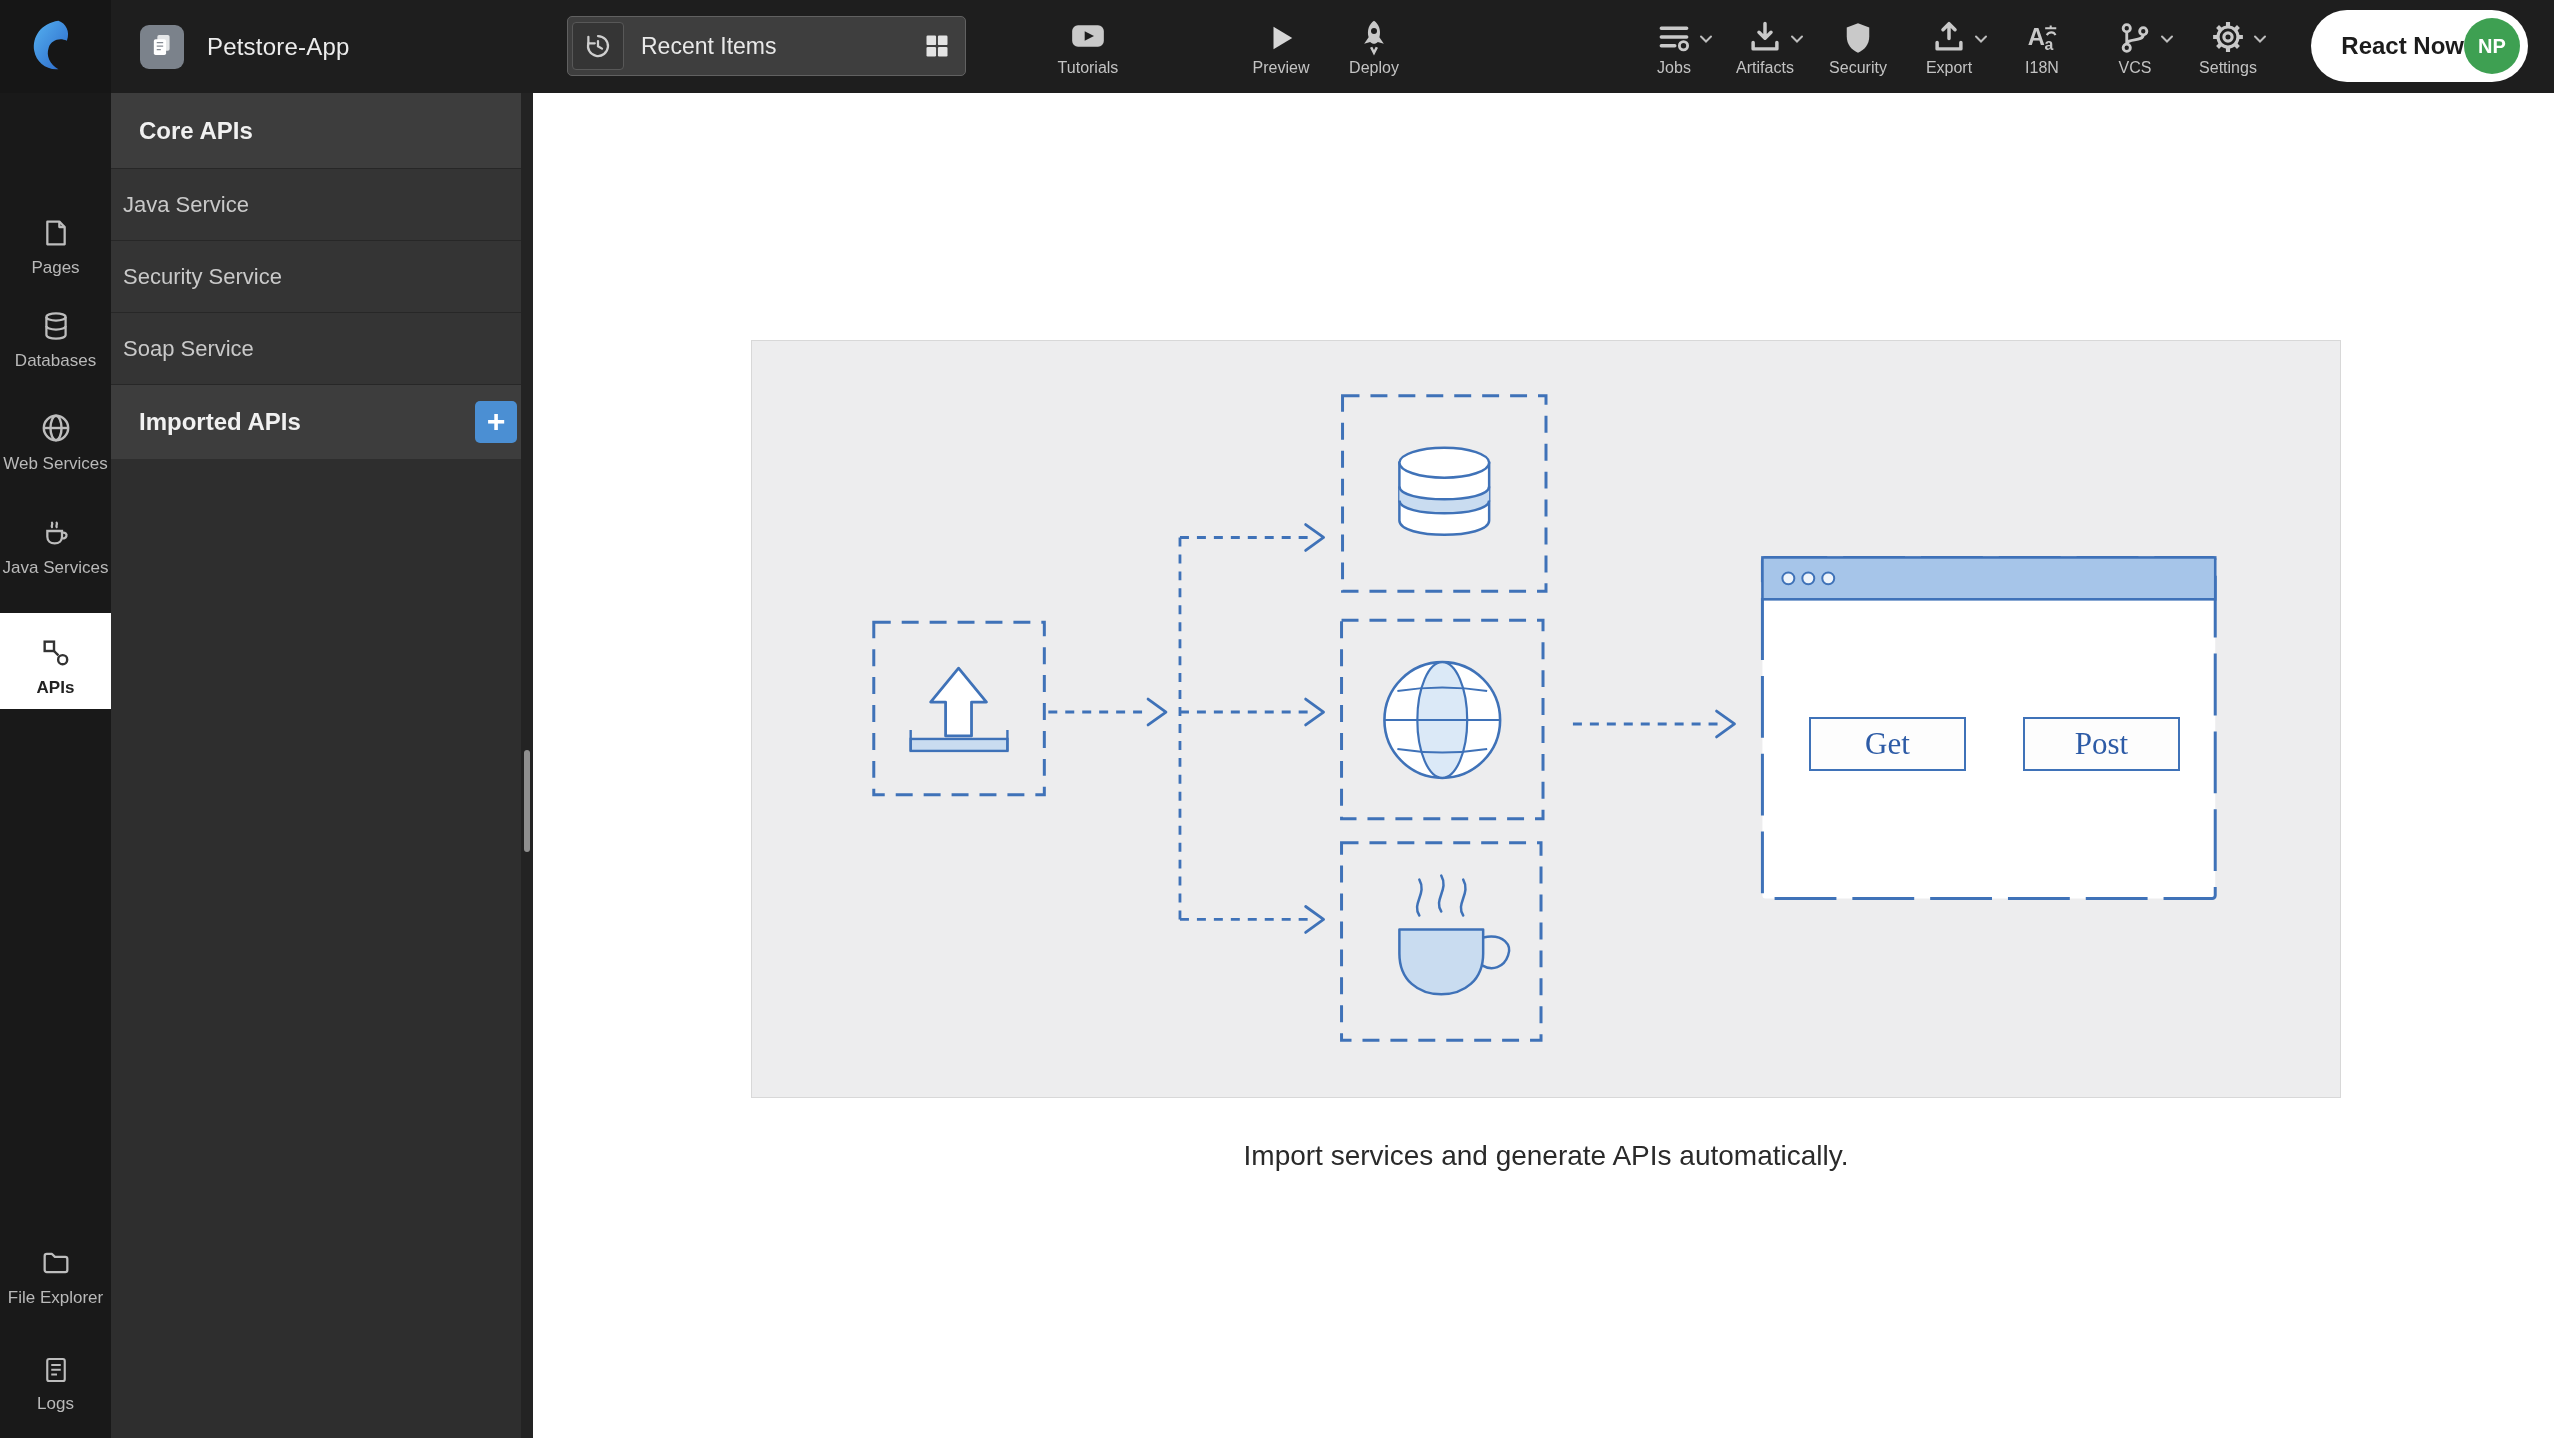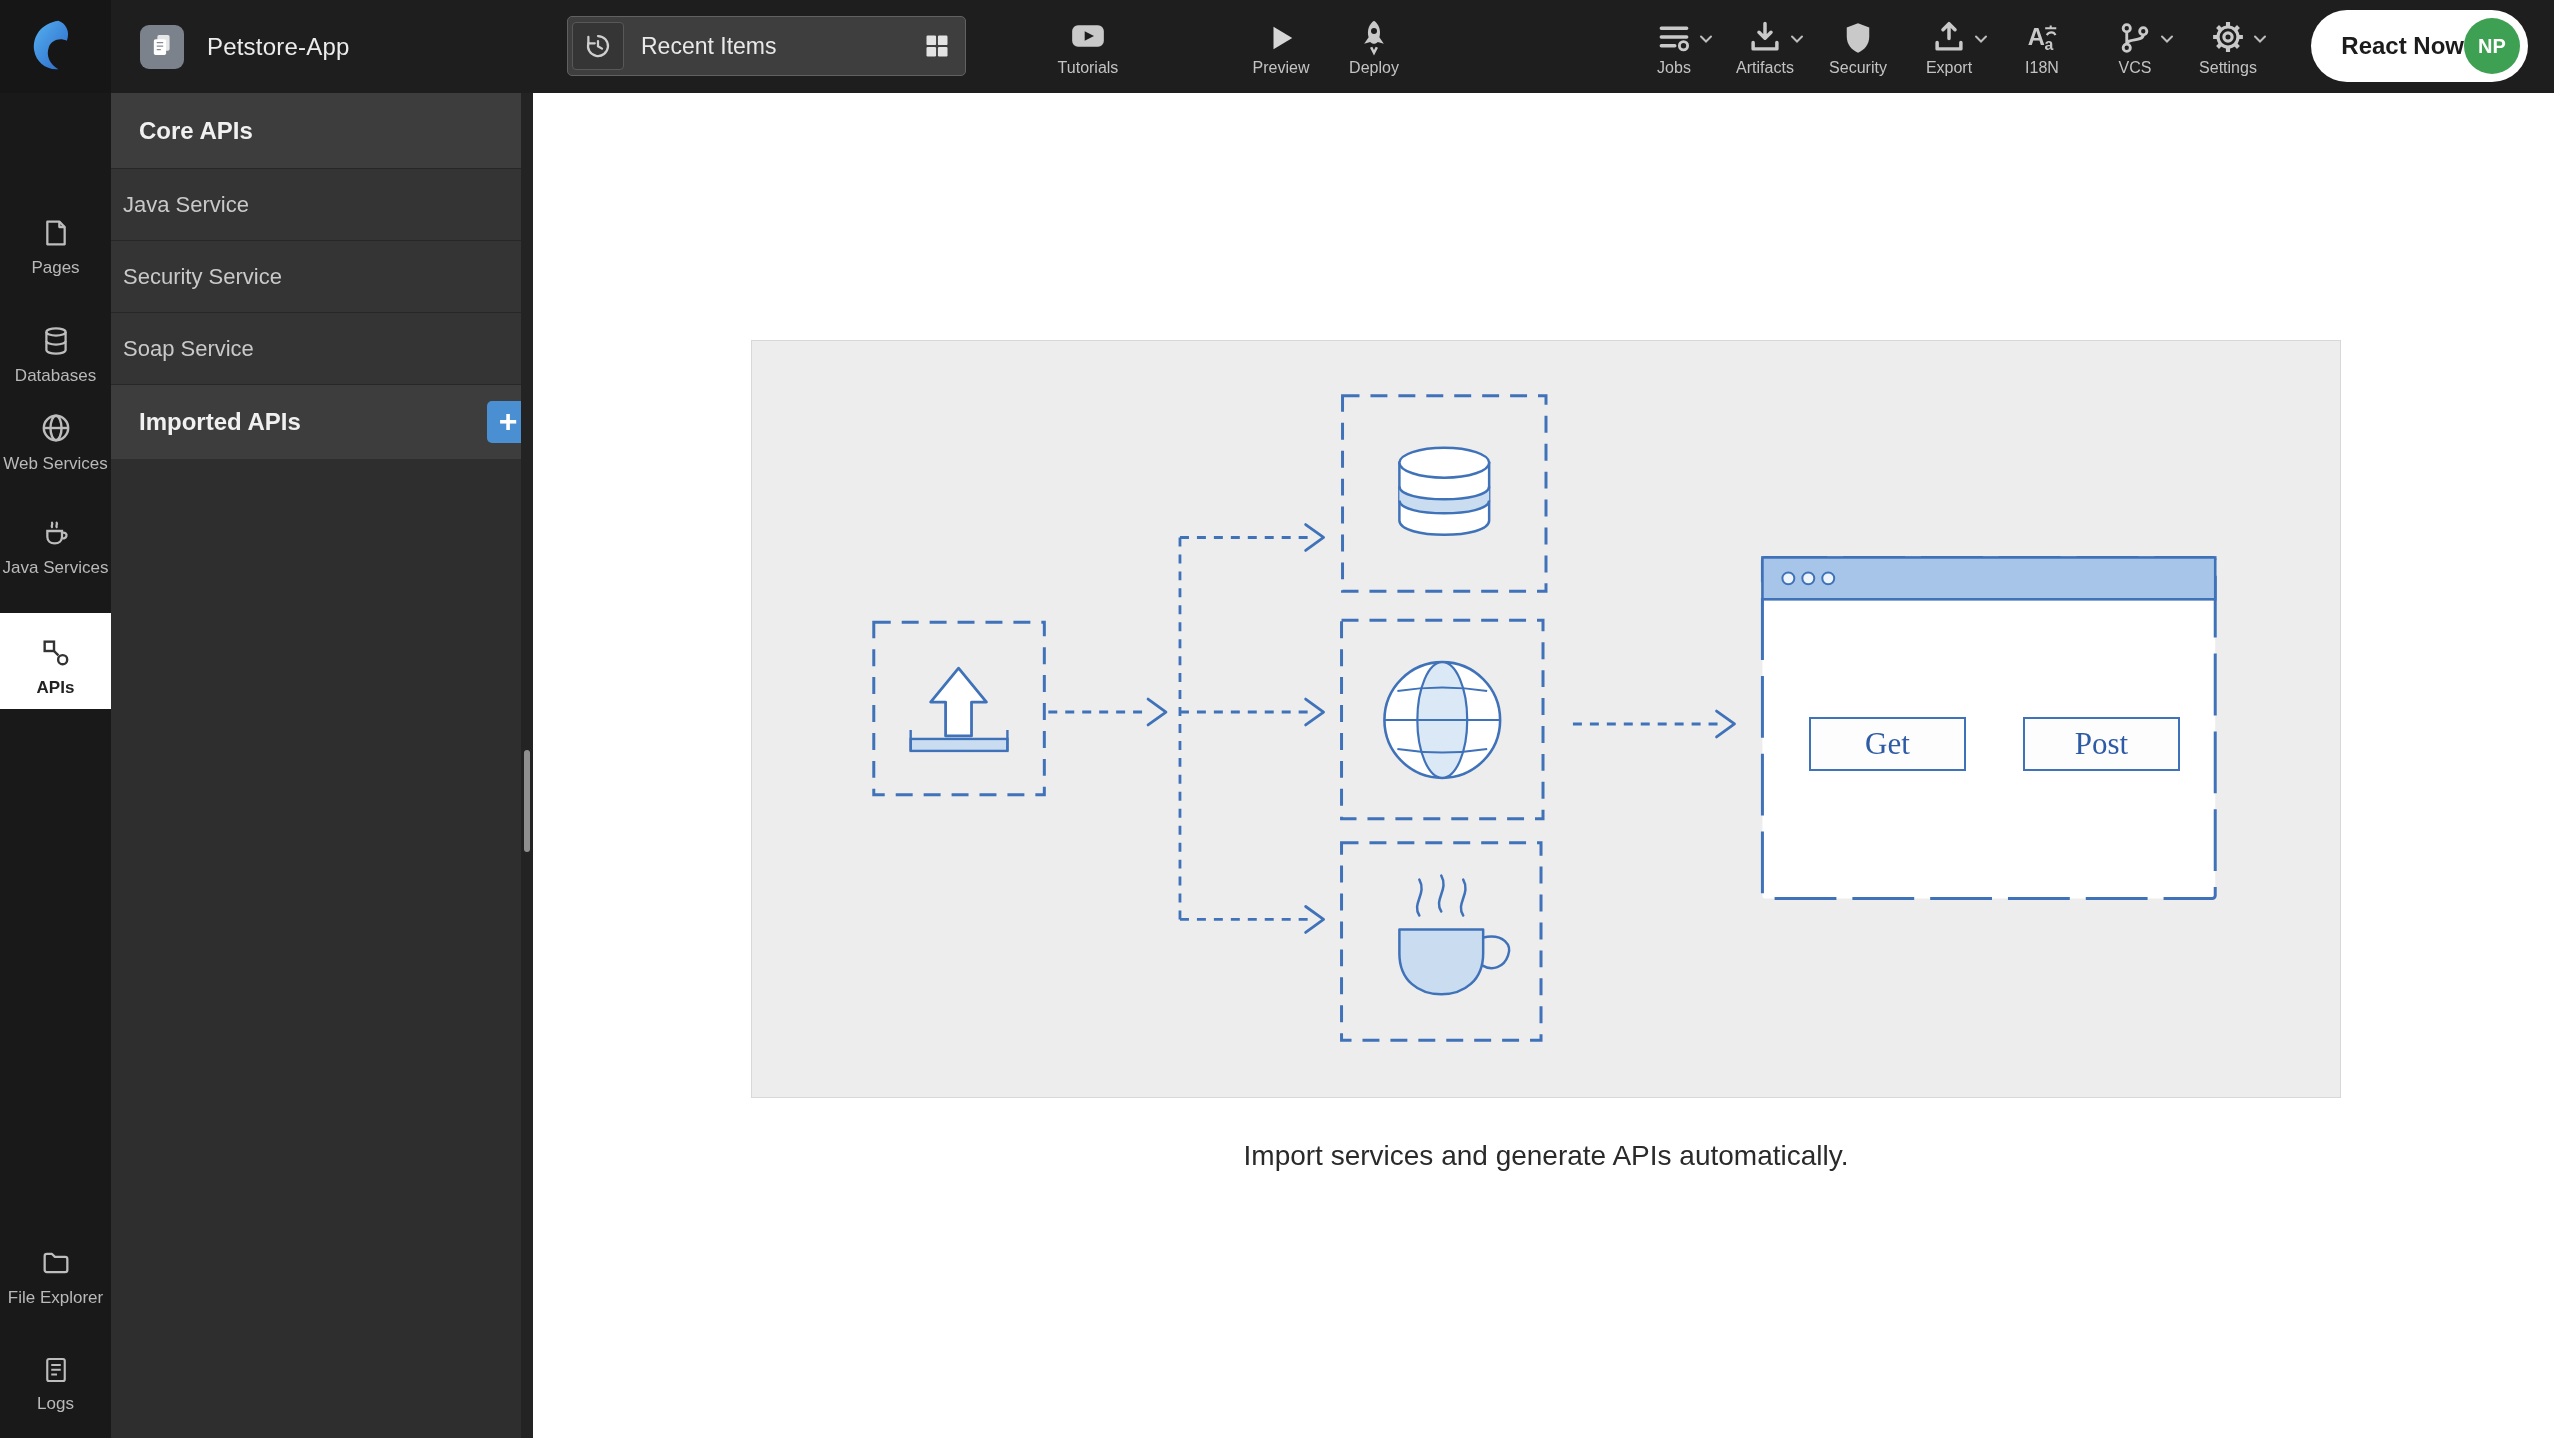--- a/index.html
+++ b/index.html
@@ -26,21 +26,21 @@
   .avatar{width:56px;height:56px;border-radius:50%;background:#3ea052;color:#fff;font-size:20px;font-weight:700;display:flex;align-items:center;justify-content:center;}
   
   .rail{position:absolute;left:0;top:93px;bottom:0;width:111px;background:#191919;z-index:6;}
   .rail-item{position:absolute;left:0;width:111px;text-align:center;color:#b9b9b9;font-size:17px;line-height:19px;cursor:pointer;}
   .rail-item .lbl{margin-top:5px;}
   .rail-item.active{background:#ffffff;color:#222;font-weight:700;top:520px;height:96px;box-sizing:border-box;padding-top:24px;}
   
   .panel{position:absolute;left:111px;top:93px;bottom:0;width:422px;background:#2e2e2e;z-index:5;}
   .panel-header{height:75px;background:#3d3d3d;display:flex;align-items:center;padding-left:28px;color:#f1f1f1;font-size:24px;font-weight:700;box-sizing:border-box;}
   .panel-item{height:72px;background:#343434;border-top:1px solid #272727;display:flex;align-items:center;padding-left:12px;color:#c9c9c9;font-size:22px;box-sizing:border-box;cursor:pointer;}
-  .panel-header.imported{justify-content:space-between;padding-right:4px;border-top:1px solid #272727;}
+  .panel-header.imported{justify-content:space-between;padding-right:16px;border-top:1px solid #272727;}
   .plus-btn{width:42px;height:42px;border-radius:5px;background:#4b8fd3;color:#fff;font-size:32px;line-height:40px;text-align:center;cursor:pointer;}
   .panel-edge{position:absolute;top:0;right:0;bottom:0;width:12px;background:#232323;}
   .scroll-thumb{position:absolute;right:3px;top:657px;width:6px;height:102px;border-radius:3px;background:#8f8f8f;}
   
   .main{position:absolute;left:533px;top:93px;right:0;bottom:0;background:#ffffff;}
   .canvas-card{position:absolute;left:218px;top:247px;width:1590px;height:758px;background:#ededee;border:1px solid #d8d8d8;box-sizing:border-box;}
   .diagram{position:absolute;left:0;top:0;width:1588px;height:756px;}
   .diagram-btn{position:absolute;width:157px;height:54px;border:2.5px solid #3f72b8;display:flex;align-items:center;justify-content:center;font-family:"Liberation Serif",serif;font-size:31px;color:#2d5ba6;background:#fdfdfd;box-sizing:border-box;}
   #btn-get{left:1057px;top:376px;}
   #btn-post{left:1271px;top:376px;}
@@ -229,21 +229,21 @@
   <div class="rail-item" style="top:124px">
     <span>
       <svg viewBox="0 0 24 24" width="32" height="32" fill="none" stroke="#bdbdbd" stroke-width="1.7" stroke-linejoin="round">
         <path d="M5.5 3.5 H14.5 L18.5 7.5 V20.5 H5.5 Z"></path>
           <path d="M14.5 3.5 V7.5 H18.5"></path>
       </svg>
     </span>
     <div class="lbl">Pages</div>
   </div>
 
-  <div class="rail-item" style="top:232px">
+  <div class="rail-item" style="top:217px">
     <span>
       <svg viewBox="0 0 24 24" width="32" height="32" fill="none" stroke="#bdbdbd" stroke-width="1.7">
         <ellipse cx="12" cy="5.2" rx="7.2" ry="2.7"></ellipse>
         <path d="M4.8 5.2 V18.8 C4.8 20.3 8 21.5 12 21.5 C16 21.5 19.2 20.3 19.2 18.8 V5.2"></path>
         <path d="M4.8 12 C4.8 13.5 8 14.7 12 14.7 C16 14.7 19.2 13.5 19.2 12"></path>
       </svg>
     </span>
     <div class="lbl">Databases</div>
   </div>
 

